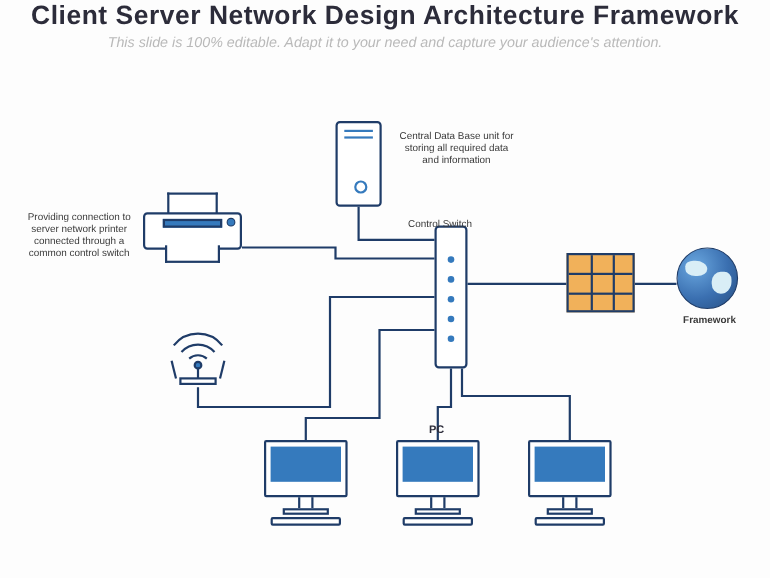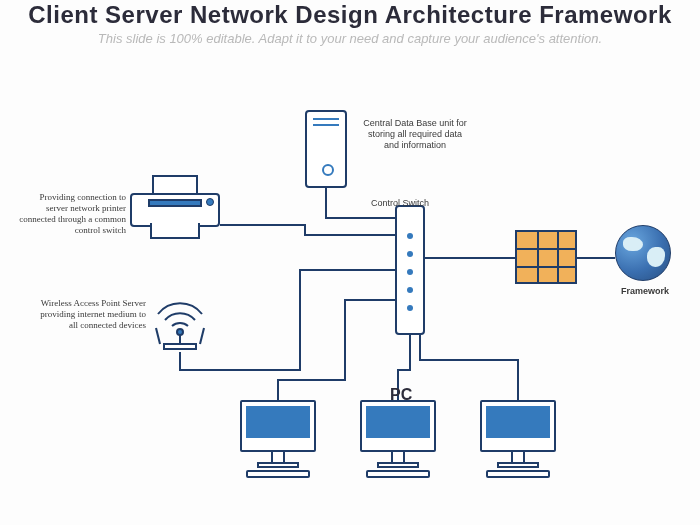--- a/index.html
+++ b/index.html
@@ -33,21 +33,21 @@
     inset: 0;
   }
   .label {
     position: absolute;
     font-size: 9px;
     line-height: 11px;
     color: #3a3a3a;
     text-align: center;
   }
   .label.centered { text-align: center; }
-  .label.right { text-align: right; font-family: Liberation Serif, serif; }
+  .label.right { text-align: center; }
   svg.wires {
     position: absolute;
     inset: 0;
     width: 700px;
     height: 525px;
     pointer-events: none;
   }
   
   .icon {
     position: absolute;
@@ -177,21 +177,21 @@
   .pc .kb {
     width: 64px; height: 8px; margin: 2px auto 0;
     border:2px solid #1f3c68; background:#fff; border-radius:2px;
   }
 
   .pc1 { position:absolute; left: 240px; top: 400px; }
   .pc2 { position:absolute; left: 360px; top: 400px; }
   .pc3 { position:absolute; left: 480px; top: 400px; }
 
   .pclabel {
-    position:absolute; font-size:16px; font-weight:700; color:#2c2c3a;
+    position:absolute; font-size:10px; font-weight:700; color:#2c2c3a;
   }
 </style>
 </head>
 <body>
 
 <div class="title">Client Server Network Design Architecture Framework</div>
 <div class="subtitle">This slide is 100% editable. Adapt it to your need and capture your audience's attention.</div>
 
 <div class="stage">
 
@@ -261,21 +261,20 @@
         <path d="M 15 20 A 20 20 0 0 1 45 20"></path>
         <path d="M 22 26 A 12 12 0 0 1 38 26"></path>
         <circle cx="30" cy="32" r="3" fill="#357abd"></circle>
         <line x1="30" y1="34" x2="30" y2="44"></line>
         <rect x="14" y="44" width="32" height="5" fill="#fff"></rect>
         <line x1="10" y1="44" x2="6" y2="28"></line>
         <line x1="50" y1="44" x2="54" y2="28"></line>
       </g>
     </svg>
   </div>
-  <div class="label right" style="left:36px; top:298px; width:110px;">Wireless Access Point Server providing internet medium to all connected devices</div>
 
   <div class="pc pc1">
     <div class="screen"></div>
       <div class="stand"></div>
       <div class="base"></div>
       <div class="kb"></div>
   </div>
   <div class="pc pc2">
     <div class="screen"></div>
       <div class="stand"></div>

